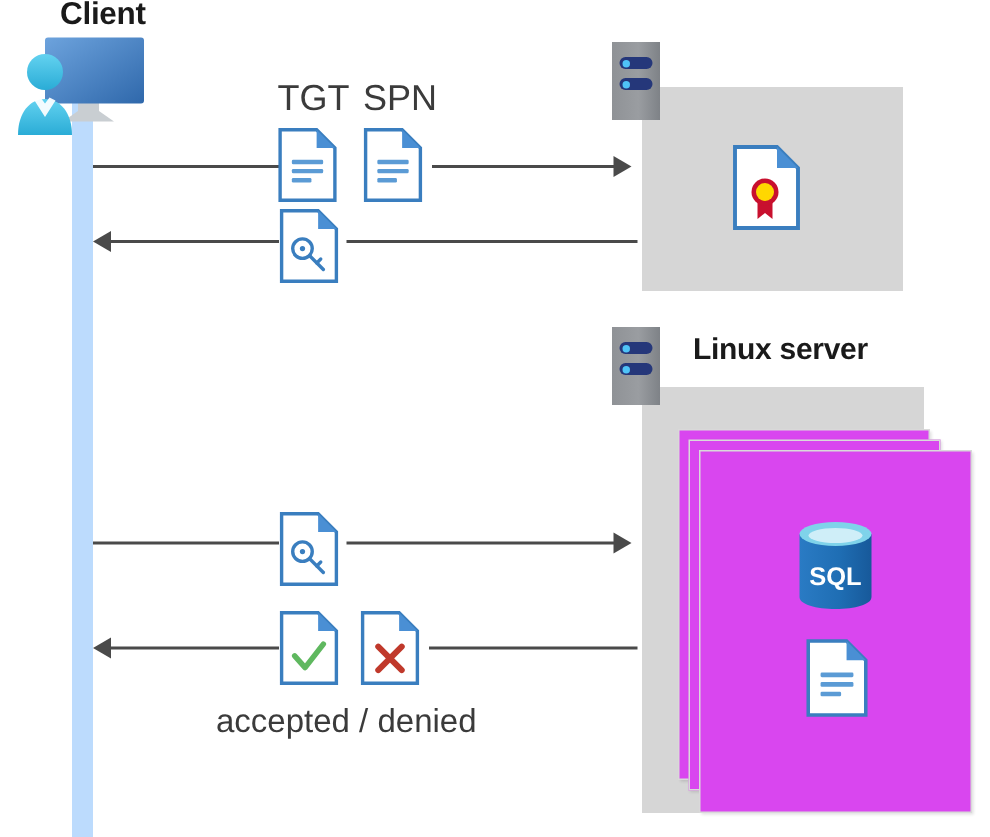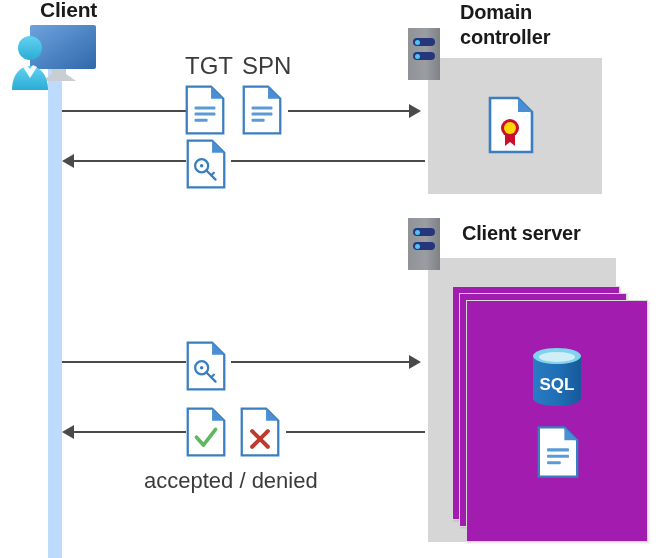--- a/index.html
+++ b/index.html
@@ -61,21 +61,21 @@
   }
   .rack .bar .led{
     position:absolute;left:2px;top:1.5px;width:5px;height:5px;border-radius:50%;
     background:#4fc3f7;
   }
   .rack .b1{top:10px;}
   .rack .b2{top:24px;}
 
   
   .card{
-    background:#a21caf;
+    background:#d946ef;
     border:1px solid #d9d9d9;
     box-shadow:1px 1px 2px rgba(0,0,0,.13);
   }
   #card-back{left:452px;top:286px;width:166px;height:232px;}
   #card-mid{left:459px;top:293px;width:166px;height:232px;}
   #card-front{left:466px;top:300px;width:180px;height:240px;}
 
   
   .arrow-line{
     height:0;border-top:2px solid #4a4a4a;
@@ -135,24 +135,20 @@
 
   <div class="abs rack" id="dc-rack">
     <div class="bar b1">
         <div class="led"></div>
       </div>
     <div class="bar b2">
         <div class="led"></div>
       </div>
   </div>
 
-  <div class="abs title-bold" id="dc-title">
-    <div>Domain</div>
-    <div>controller</div>
-  </div>
 
   <div class="abs" style="left:488px;top:96px;">
     <svg width="46" height="58" viewBox="0 0 46 58">
       <path d="M2 2 h28 l14 14 v40 h-42 z" fill="#ffffff" stroke="#3a7ebf" stroke-width="2.6"></path>
       <path d="M30 2 l14 14 h-14 z" fill="#4a8fd4"></path>
 
       <path d="M17 36 l0 14 l5 -4 l5 4 l0 -14 z" fill="#c8102e"></path>
 
       <circle cx="22" cy="32" r="9" fill="#c8102e"></circle>
       <circle cx="22" cy="32" r="6" fill="#ffd700"></circle>
@@ -163,21 +159,21 @@
 
   <div class="abs rack" id="linux-rack">
     <div class="bar b1">
         <div class="led"></div>
       </div>
     <div class="bar b2">
         <div class="led"></div>
       </div>
   </div>
 
-  <div class="abs title-bold" id="linux-title">Client server</div>
+  <div class="abs title-bold" id="linux-title">Linux server</div>
 
   <div class="abs card" id="card-back"></div>
   <div class="abs card" id="card-mid"></div>
   <div class="abs card" id="card-front">
 
     <div class="abs" style="left:63px;top:45px;">
       <svg width="54" height="62" viewBox="0 0 54 62">
         <defs>
           <linearGradient id="sqlBody" x1="0" y1="0" x2="1" y2="0">
             <stop offset="0%" stop-color="#2a7bc4"></stop>

